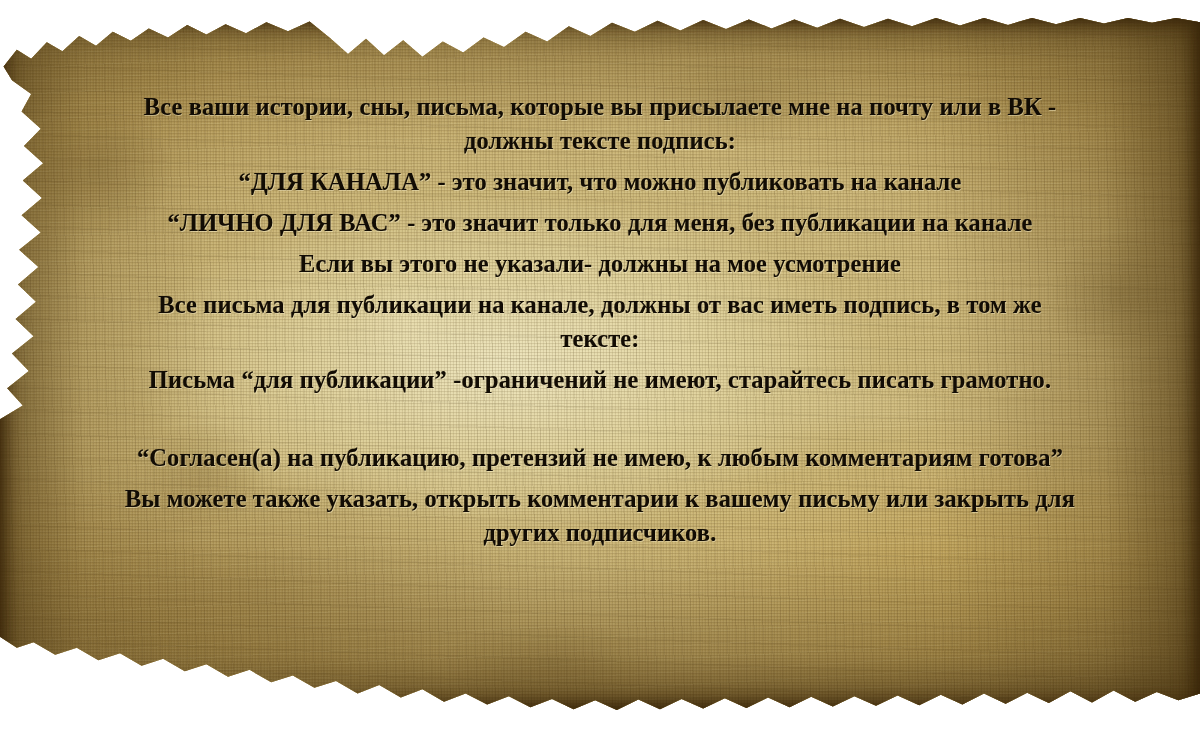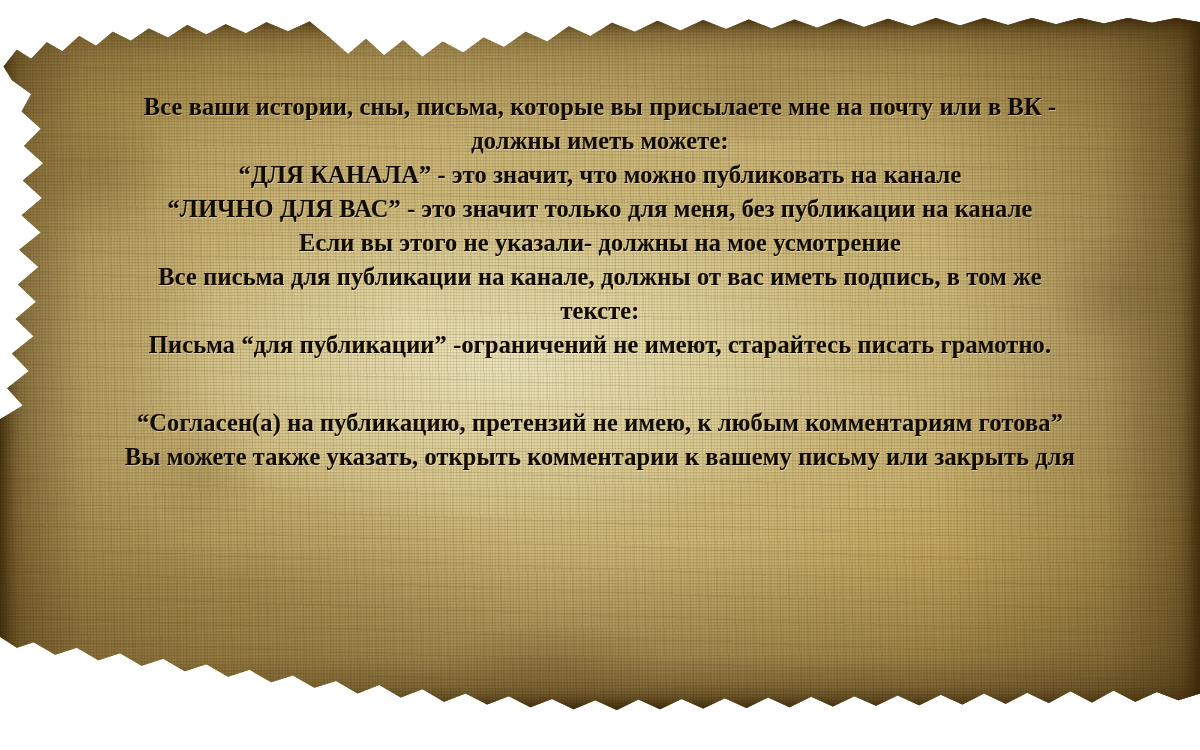--- a/index.html
+++ b/index.html
@@ -192,21 +192,21 @@
     font-family: "Liberation Serif", "DejaVu Serif", serif;
     font-weight: bold;
     font-size: 24.5px;
     line-height: 34px;
     letter-spacing: 0.1px;
     text-shadow:
        0.6px 0.6px 0 rgba(255,246,208,0.45),
       -0.4px -0.4px 0 rgba(40,28,8,0.35);
   }
   .para { margin: 0; }
-  .para + .para { margin-top: 0; }
+  .para + .para { margin-top: 7px; }
   .gap { height: 44px; }
   .line { display: block; }
 </style>
 </head>
 <body>
 
 <div id="stage">
 
   <div id="parchment">
     <div class="layer" id="base"></div>
@@ -215,21 +215,21 @@
     <div class="layer" id="fibres"></div>
     <div class="layer" id="stains"></div>
     <div class="layer" id="vignette"></div>
     <div class="layer" id="scorch"></div>
 
     <div id="content">
       <div class="body-text">
 
         <p class="para">
           <span class="line">Все ваши истории, сны, письма, которые вы присылаете мне на почту или в ВК -</span>
-          <span class="line">должны иметь можете:</span>
+          <span class="line">должны тексте подпись:</span>
         </p>
 
         <p class="para">
           <span class="line">“ДЛЯ КАНАЛА” - это значит, что можно публиковать на канале</span>
         </p>
 
         <p class="para">
           <span class="line">“ЛИЧНО ДЛЯ ВАС” - это значит только для меня, без публикации на канале</span>
         </p>
 
@@ -249,20 +249,21 @@
         </p>
 
         <div class="gap"></div>
 
         <p class="para">
           <span class="line">“Согласен(а) на публикацию, претензий не имею, к любым комментариям готова”</span>
         </p>
 
         <p class="para">
           <span class="line">Вы можете также указать, открыть комментарии к вашему письму или закрыть для</span>
+          <span class="line">других подписчиков.</span>
         </p>
 
         <p class="para">
         </p>
 
       </div>
     </div>
   </div>
 
 </div>

